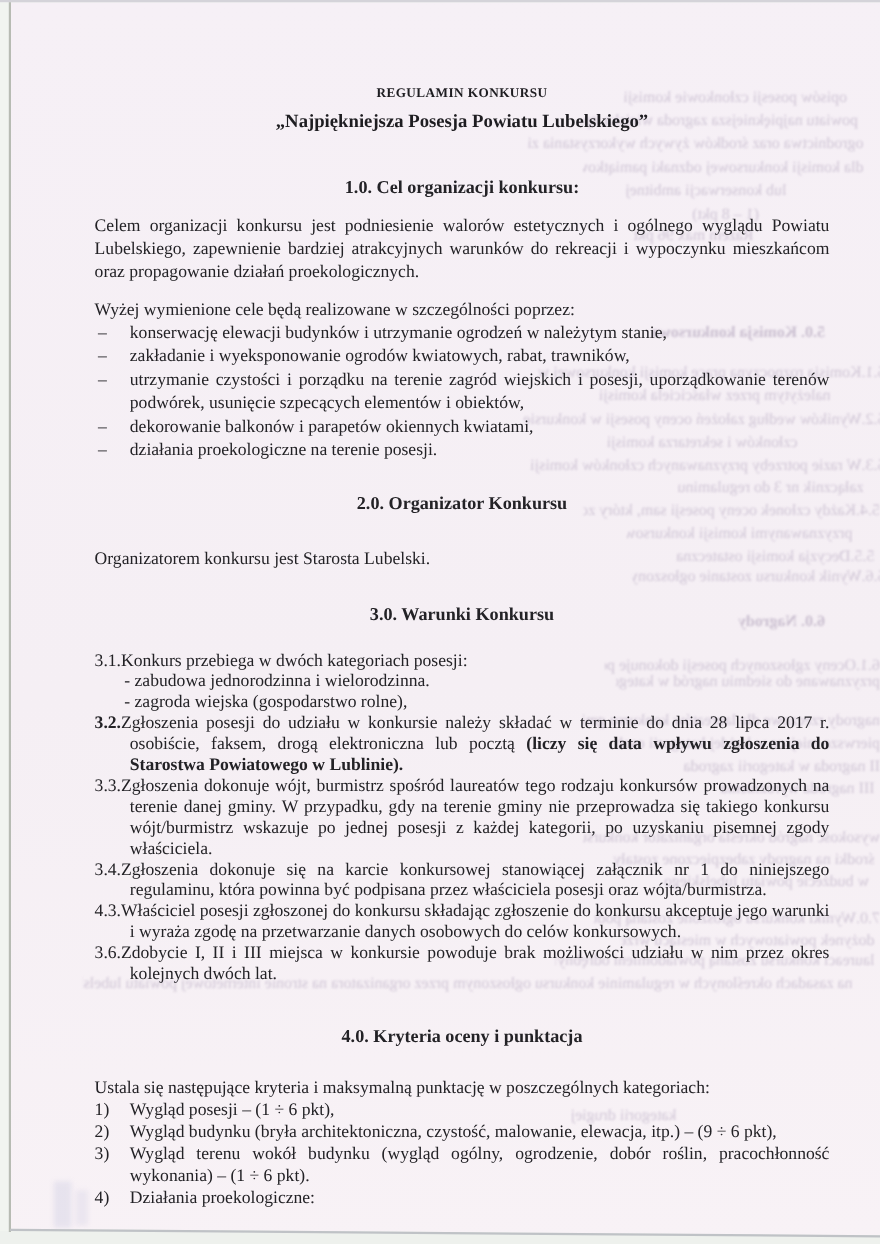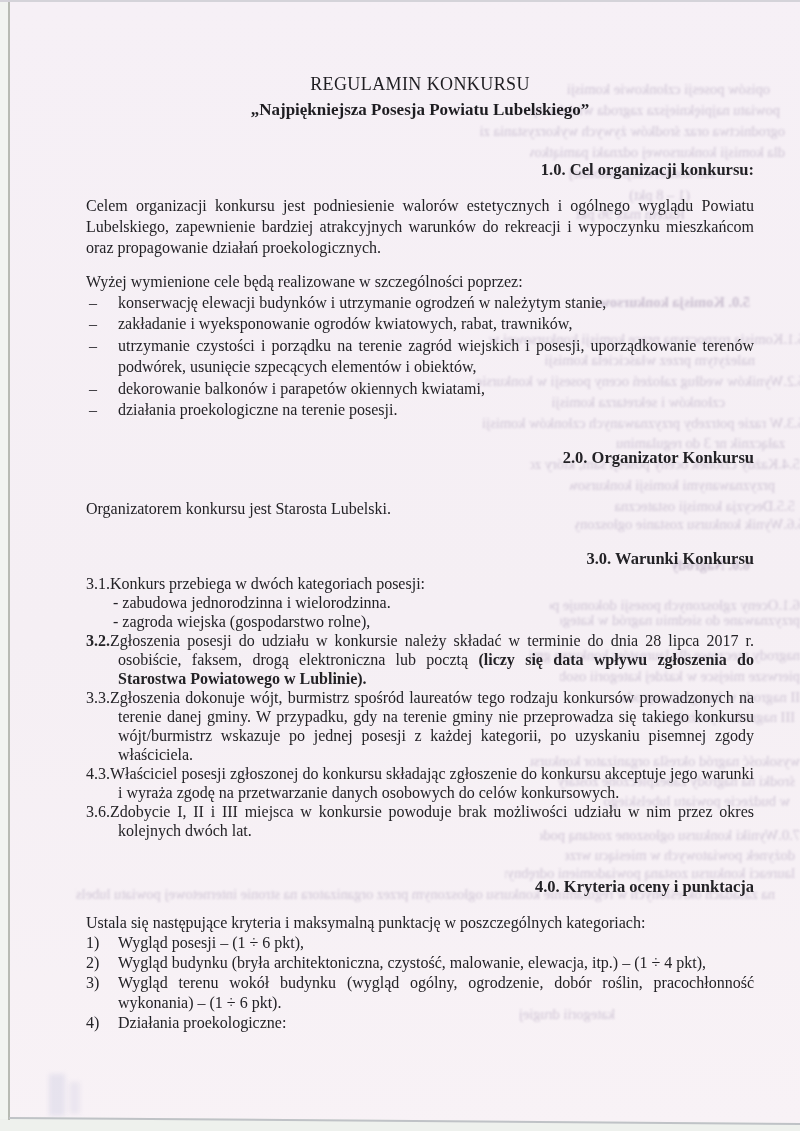--- a/index.html
+++ b/index.html
@@ -31,37 +31,37 @@
   .bleed-line.bold{font-weight:bold;color:#c3b7ca;}
   .smudge{position:absolute;filter:blur(2.5px);z-index:2;}
   .smudge.a{left:40px;top:1072px;width:16px;height:42px;background:rgba(140,150,200,0.16);}
   .smudge.b{left:60px;top:1080px;width:11px;height:32px;background:rgba(150,145,195,0.12);}
   
   .content{
     position:absolute;left:77px;top:0;width:668px;z-index:3;
     color:#232226;font-size:16px;line-height:21px;text-align:justify;
   }
   .title-block{padding-top:72px;text-align:center;}
-  .doc-title{font-size:18px;font-weight:normal;letter-spacing:.4px;color:#1e1d21;}
+  .doc-title{font-size:12px;font-weight:bold;letter-spacing:.4px;color:#1e1d21;}
   .doc-subtitle{font-size:17px;font-weight:bold;margin-top:4px;color:#1e1d21;}
-  .sec-heading{font-weight:bold;font-size:16.5px;text-align:right;}
+  .sec-heading{font-weight:bold;font-size:16.5px;text-align:center;}
   .h1{margin-top:39px;}
   .p1{margin-top:15px;}
   .goals-intro{margin-top:13px;}
   .goal{position:relative;padding-left:32px;line-height:21.4px;}
   .goal .dash{position:absolute;left:3px;top:0;}
   .h2{margin-top:27px;}
   .p2{margin-top:30px;}
   .h3{margin-top:29px;}
-  .s3-block{margin-top:5px;line-height:19px;}
+  .s3-block{margin-top:22px;line-height:19px;}
   .s3-item{padding-left:32px;text-indent:-32px;}
   .s3-sub{padding-left:27px;text-indent:0;}
   .bold{font-weight:bold;}
   .h4{margin-top:36px;}
-  .s4-intro{margin-top:16px;line-height:20px;}
+  .s4-intro{margin-top:28px;line-height:20px;}
   .s4-item{position:relative;padding-left:32px;line-height:20px;}
   .s4-item .num{position:absolute;left:0;top:0;}
 </style>
 </head>
 <body>
 
 <div class="scan-strip-left"></div>
 <div class="scan-strip-bottom"></div>
 
 <div class="page">
@@ -145,36 +145,37 @@
 
     <div class="s3-block">
       <div class="s3-item"><span>3.1.</span><span>Konkurs przebiega w dwóch kategoriach posesji:</span></div>
       <div class="s3-sub">- zabudowa jednorodzinna i wielorodzinna.</div>
       <div class="s3-sub">- zagroda wiejska (gospodarstwo rolne),</div>
 
       <div class="s3-item"><span class="bold">3.2.</span><span>Zgłoszenia posesji do udziału w konkursie należy składać w terminie do dnia 28 lipca 2017 r. osobiście, faksem, drogą elektroniczna lub pocztą </span><span class="bold">(liczy się data wpływu zgłoszenia do Starostwa Powiatowego w Lublinie).</span></div>
 
       <div class="s3-item"><span>3.3.</span><span>Zgłoszenia dokonuje wójt, burmistrz spośród laureatów tego rodzaju konkursów prowadzonych na terenie danej gminy. W przypadku, gdy na terenie gminy nie przeprowadza się takiego konkursu wójt/burmistrz wskazuje po jednej posesji z każdej kategorii, po uzyskaniu pisemnej zgody właściciela.</span></div>
 
+      <div class="s3-item"><span>3.4.</span><span>Zgłoszenia dokonuje się na karcie konkursowej stanowiącej załącznik nr 1 do niniejszego regulaminu, która powinna być podpisana przez właściciela posesji oraz wójta/burmistrza.</span></div>
 
       <div class="s3-item"><span>4.3.</span><span>Właściciel posesji zgłoszonej do konkursu składając zgłoszenie do konkursu akceptuje jego warunki i wyraża zgodę na przetwarzanie danych osobowych do celów konkursowych.</span></div>
 
       <div class="s3-item"><span>3.6.</span><span>Zdobycie I, II i III miejsca w konkursie powoduje brak możliwości udziału w nim przez okres kolejnych dwóch lat.</span></div>
     </div>
 
     <div class="sec-heading h4">4.0. Kryteria oceny i punktacja</div>
     <div class="s4-intro">Ustala się następujące kryteria i maksymalną punktację w poszczególnych kategoriach:</div>
 
     <div class="s4-item">
       <span class="num">1)</span>
       <span>Wygląd posesji – (1 ÷ 6 pkt),</span>
     </div>
     <div class="s4-item">
       <span class="num">2)</span>
-      <span>Wygląd budynku (bryła architektoniczna, czystość, malowanie, elewacja, itp.) – (1 ÷ 4 pkt),</span>
+      <span>Wygląd budynku (bryła architektoniczna, czystość, malowanie, elewacja, itp.) – (9 ÷ 6 pkt),</span>
     </div>
     <div class="s4-item">
       <span class="num">3)</span>
       <span>Wygląd terenu wokół budynku (wygląd ogólny, ogrodzenie, dobór roślin, pracochłonność wykonania) – (1 ÷ 6 pkt).</span>
     </div>
     <div class="s4-item">
       <span class="num">4)</span>
       <span>Działania proekologiczne:</span>
     </div>
 

